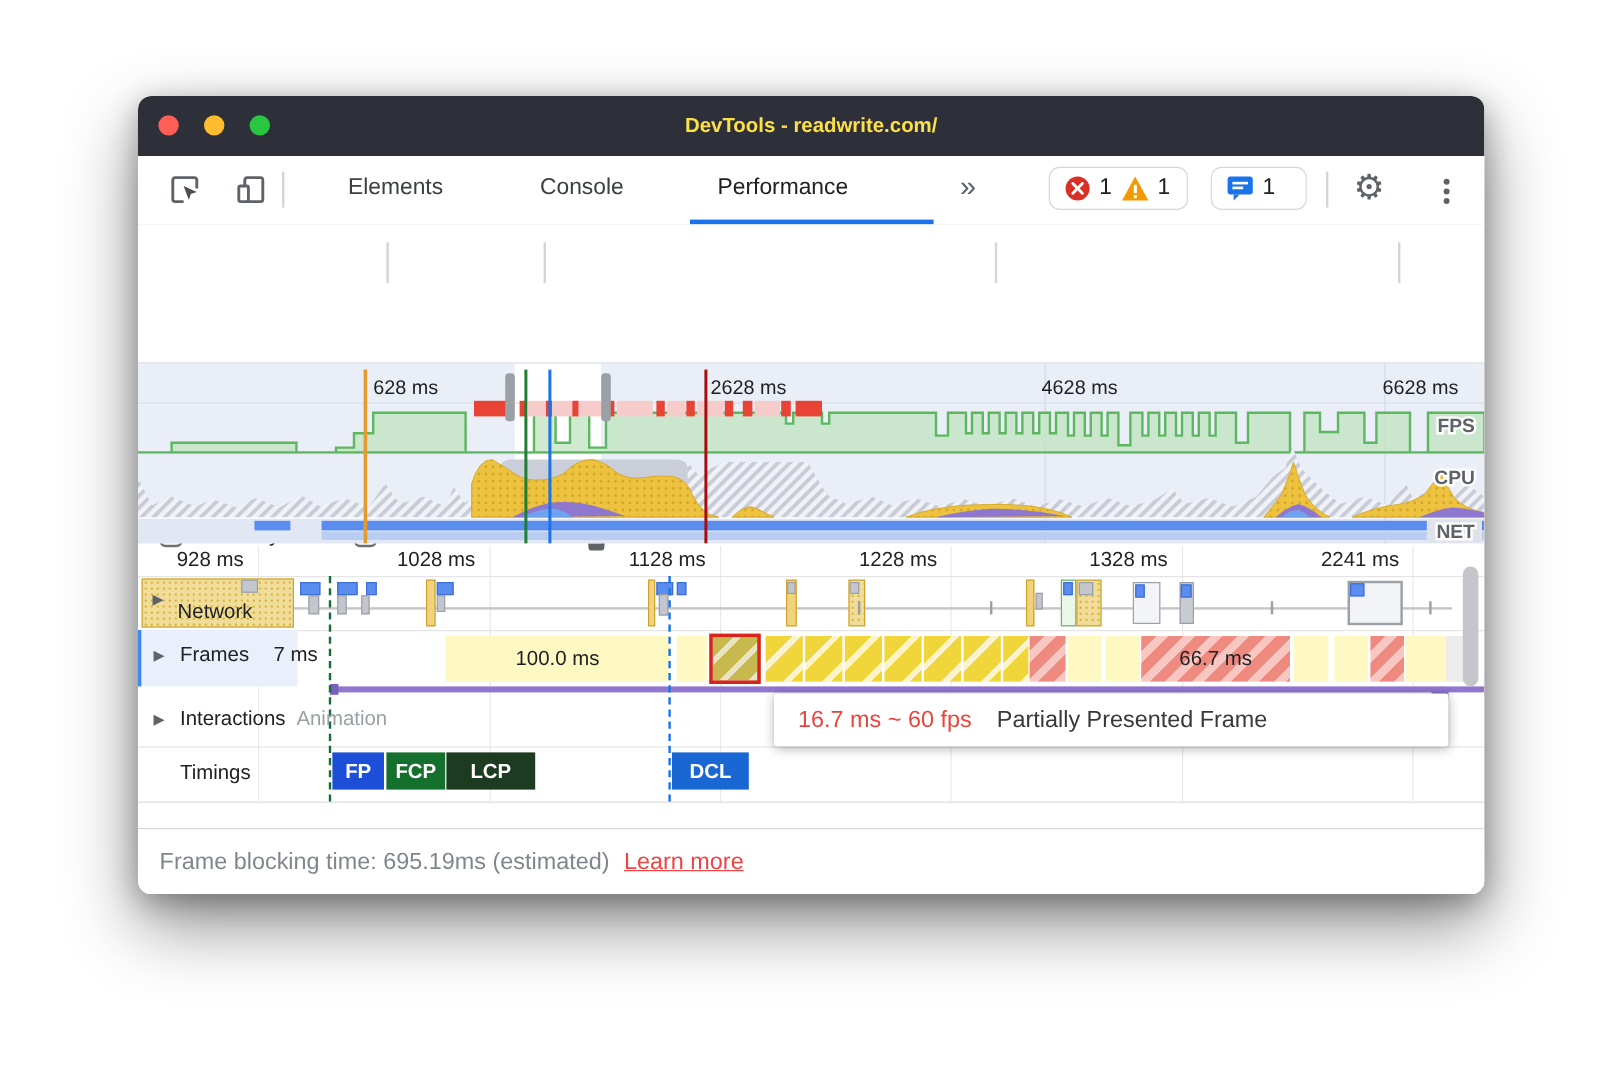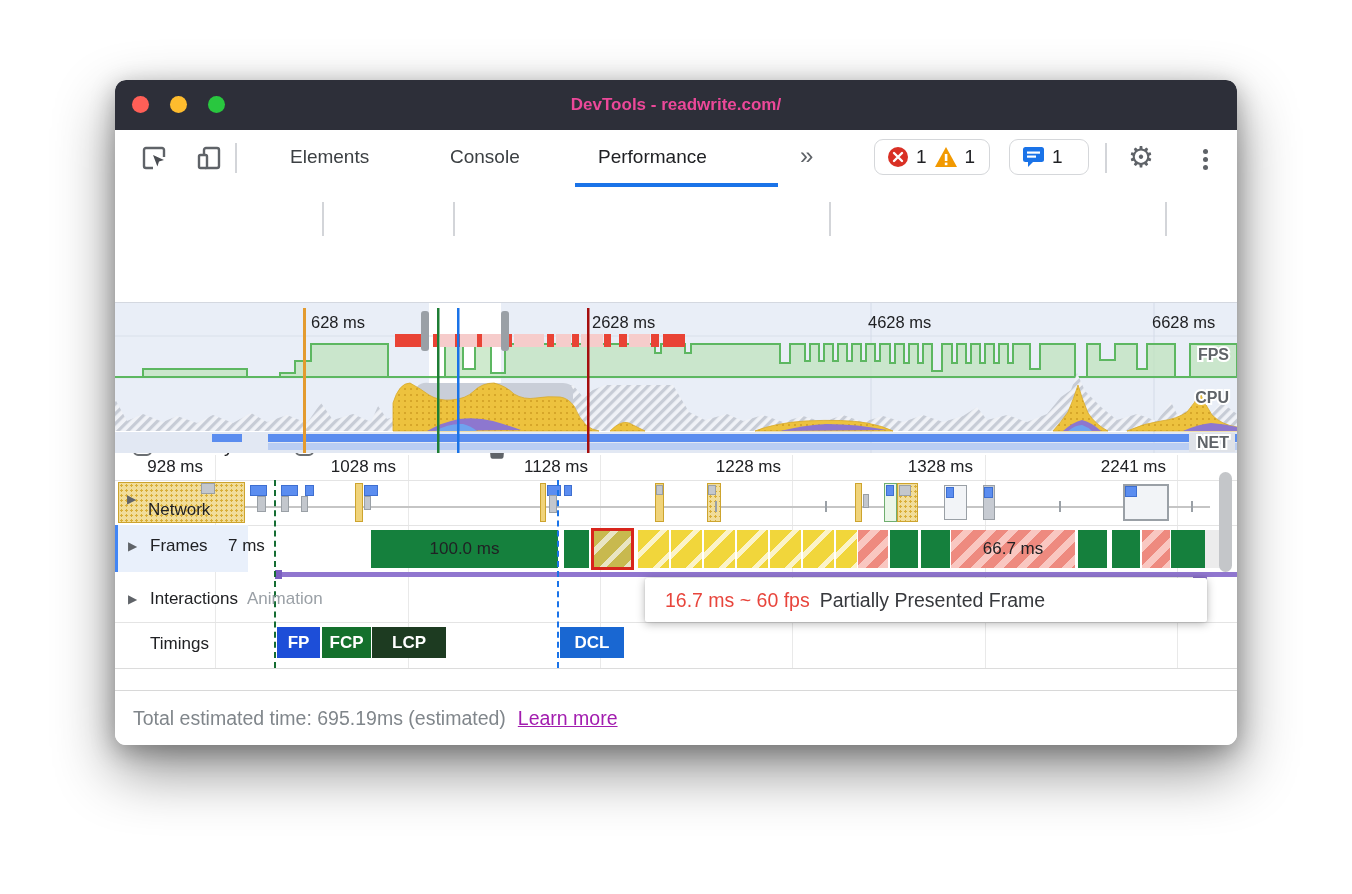--- a/index.html
+++ b/index.html
@@ -3,21 +3,21 @@
 <meta charset="utf-8">
 <style>
   html,body{margin:0;padding:0;background:#fff;}
   body{width:1352px;height:894px;position:relative;font-family:"Liberation Sans",sans-serif;overflow:hidden;}
   .abs{position:absolute;}
   #window{left:115px;top:80px;width:1122px;height:665px;border-radius:11px;background:#fff;
           box-shadow:0 25px 60px rgba(0,0,0,.45),0 6px 24px rgba(0,0,0,.28);overflow:hidden;}
   
   #titlebar{left:0;top:0;width:100%;height:50px;background:#2d2f39;border-radius:11px 11px 0 0;}
   .traffic{width:17px;height:17px;border-radius:50%;top:16px;}
-  #title-text{left:0;top:0;width:100%;height:50px;line-height:50px;text-align:center;color:#ec4899;
+  #title-text{left:0;top:0;width:100%;height:50px;line-height:50px;text-align:center;color:#fde047;
               font-size:17px;font-weight:700;}
   
   #tabbar{left:0;top:50px;width:100%;height:57px;background:#fff;border-bottom:1px solid #d8dadd;}
   .tabtext{font-size:19px;color:#3c4043;top:16px;}
   .tabtext.active{color:#202124;}
   #perf-underline{left:460px;top:53px;width:203px;height:4px;background:#1a73e8;}
   .vdiv{width:2px;height:30px;background:#d3d5d9;top:13px;}
   .pill{top:9px;height:36px;border:1.5px solid #d5d7da;border-radius:9px;display:flex;align-items:center;
         padding:0 12px;gap:7px;box-sizing:border-box;font-size:19px;color:#202124;}
   .kebab span{display:block;width:5px;height:5px;border-radius:50%;background:#5f6368;margin:3px 0;}
@@ -43,41 +43,41 @@
   .track-label{font-size:17px;color:#202124;}
   
   .chip{height:11px;background:#5b8df0;border:1px solid #3e6fd0;box-sizing:border-box;top:405px;}
   .gbar{background:#c3c7cd;border:1px solid #9aa0a6;box-sizing:border-box;}
   .ybar{background:#f0d37a;border:1px solid #cda42e;box-sizing:border-box;top:403px;height:39px;}
   .ydot{background:#f1dd9a;background-image:radial-gradient(#d9ae35 1px,transparent 1.2px);background-size:5px 5px;
         border:1px solid #cda42e;box-sizing:border-box;top:403px;height:39px;}
   .ntick{width:2px;height:11px;background:#9aa0a6;top:421px;}
   
   .frame{top:450px;height:38px;display:flex;align-items:center;justify-content:center;font-size:17px;color:#202124;}
-  .frame.green{background:#15803d;}
+  .frame.green{background:#fef9c3;}
   .frame.yellow{background:repeating-linear-gradient(135deg,#f1d63b 0 16px,#fbf3c9 16px 21px);}
   .frame.red{background:repeating-linear-gradient(135deg,#ee8a7f 0 9px,#f9c7c1 9px 16px);}
   .frame.sel{background:repeating-linear-gradient(135deg,#c8b94e 0 12px,#e9e5c4 12px 17px);
              border:3.5px solid #d8251c;box-sizing:border-box;top:448px;height:42px;}
   .frame.gray{background:#ececec;}
   .dash-green{width:0;border-left:2.5px dashed #156d33;top:400px;height:188px;}
   .dash-blue{width:0;border-left:2.5px dashed #1a73e8;top:400px;height:188px;}
   
   .marker{top:547px;height:31px;color:#fff;font-weight:700;font-size:17px;display:flex;align-items:center;
           justify-content:center;}
   
   #tooltip{left:530px;top:498px;width:562px;height:44px;background:#fff;border-radius:2px;
            box-shadow:0 2px 10px rgba(0,0,0,.28),0 0 2px rgba(0,0,0,.15);display:flex;align-items:center;
            padding-left:20px;box-sizing:border-box;gap:10px;font-size:19.5px;}
   #tooltip .val{color:#e8453c;}
-  #tooltip .lbl{color:#37393d;}
+  #tooltip .lbl{color:#37393d;margin-left:11px;}
   
   #statusbar{left:0;top:610px;width:100%;height:55px;border-top:1px solid #d8d8d8;background:#fff;
              display:flex;align-items:center;padding-left:18px;box-sizing:border-box;font-size:19.5px;color:#80868b;}
-  #statusbar a{color:#a21caf;text-decoration:underline;margin-left:12px;text-align:center;}
+  #statusbar a{color:#ef4444;text-decoration:underline;margin-left:12px;text-align:center;}
   .scrollpill{left:1104px;width:13px;background:#c4c6c9;border-radius:7px;}
 </style>
 </head>
 <body>
 
 <div id="window" class="abs">
 
   <div id="titlebar" class="abs">
     <div class="abs traffic" style="left:17px;background:#ff5f57"></div>
     <div class="abs traffic" style="left:55px;background:#febc2e"></div>
@@ -382,17 +382,17 @@
 
   <div class="abs track-label" style="left:35px;top:554px">Timings</div>
   <div class="abs marker" style="left:162px;width:43px;background:#1d4ed8">FP</div>
   <div class="abs marker" style="left:207px;width:49px;background:#14702c">FCP</div>
   <div class="abs marker" style="left:257px;width:74px;background:#1d3b21">LCP</div>
   <div class="abs marker" style="left:445px;width:64px;background:#1967d2">DCL</div>
 
   <div class="abs scrollpill" style="top:392px;height:100px"></div>
 
   <div id="statusbar" class="abs">
-    <span>Total estimated time: 695.19ms (estimated)</span>
+    <span>Frame blocking time: 695.19ms (estimated)</span>
     <a href="#">Learn more</a>
   </div>
 
 </div>
 
 </body></html>

